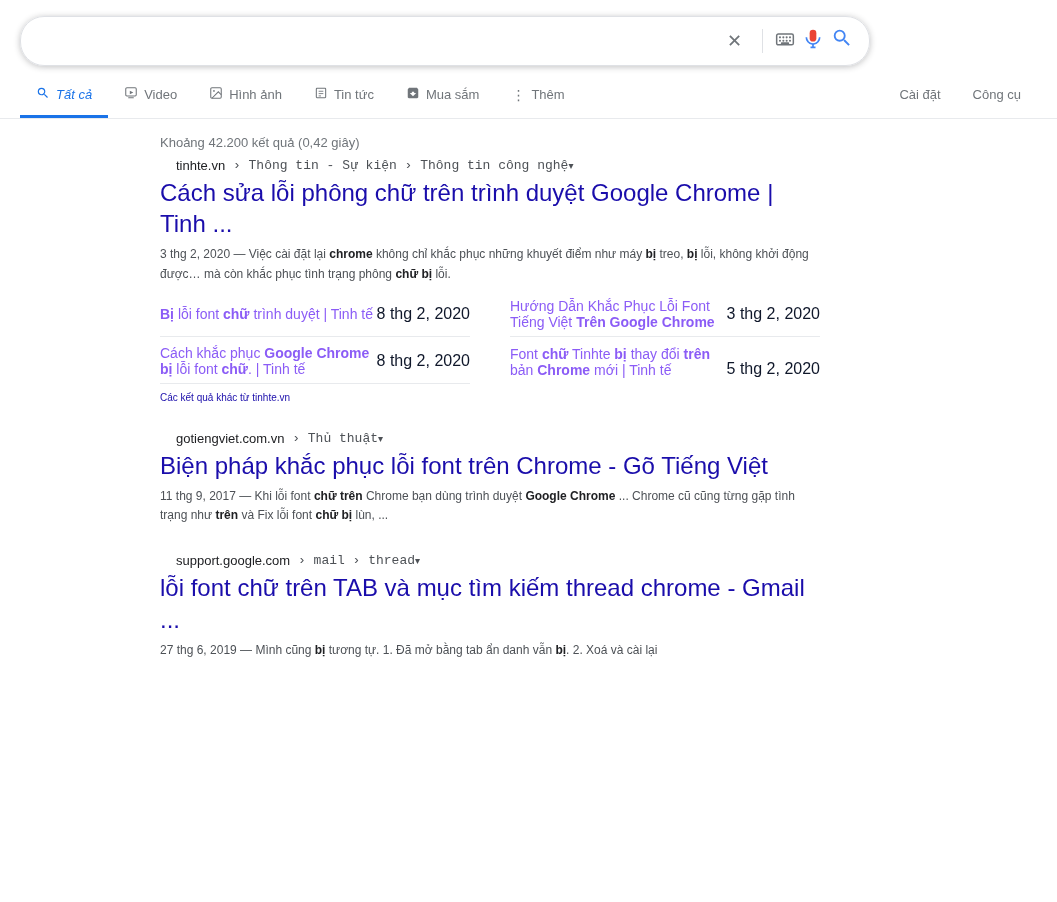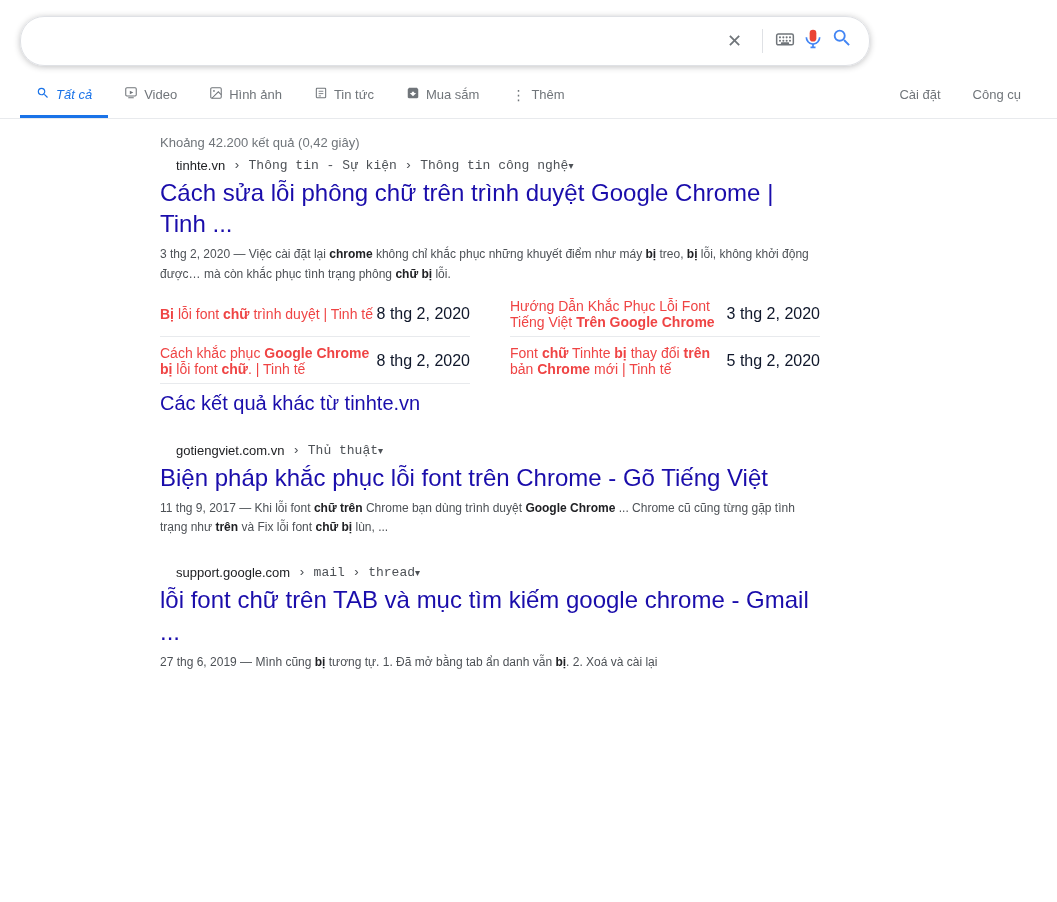--- a/index.html
+++ b/index.html
@@ -162,37 +162,38 @@
     }
     .sub-link-row {
       display: flex;
       align-items: center;
       justify-content: space-between;
       padding: 6px 0;
       border-bottom: 1px solid #e8eaed;
     }
     .sub-link-row:last-child {
       border-bottom: none;
+      align-items: flex-end;
     }
     .sub-link-text {
       font-size: 14px;
-      color: #ef4444;
+      color: #8b5cf6;
       cursor: pointer;
       text-decoration: none;
     }
     .sub-link-date {
       font-size: 16px;
       color: #0f172a;
       white-space: nowrap;
       margin-left: 3px;
     }
 
     .more-results {
       display: block;
-      font-size: 20px;
+      font-size: 10px;
       color: #1a0dab;
       cursor: pointer;
       margin-top: 8px;
       text-decoration: none;
     }
 
     
     .mic-svg {
       width: 20px;
       height: 20px;
@@ -352,19 +353,19 @@
   </div>
 
   <div class="result-item">
     <div class="result-source">
       <span class="result-source-domain">support.google.com</span>
       <span class="result-source-path">
         &nbsp;›&nbsp;mail&nbsp;›&nbsp;thread
       </span>
       <span class="result-source-arrow">▾</span>
     </div>
-    <a class="result-title" href="#">lỗi font chữ trên TAB và mục tìm kiếm google chrome - Gmail ...</a>
+    <a class="result-title" href="#">lỗi font chữ trên TAB và mục tìm kiếm thread chrome - Gmail ...</a>
     <div class="result-desc">
       27 thg 6, 2019 — Mình cũng <b>bị</b> tương tự. 1. Đã mở bằng tab ẩn danh vẫn <b>bị</b>. 2. Xoá và cài lại
     </div>
   </div>
 
 </div>
 
 </body></html>

